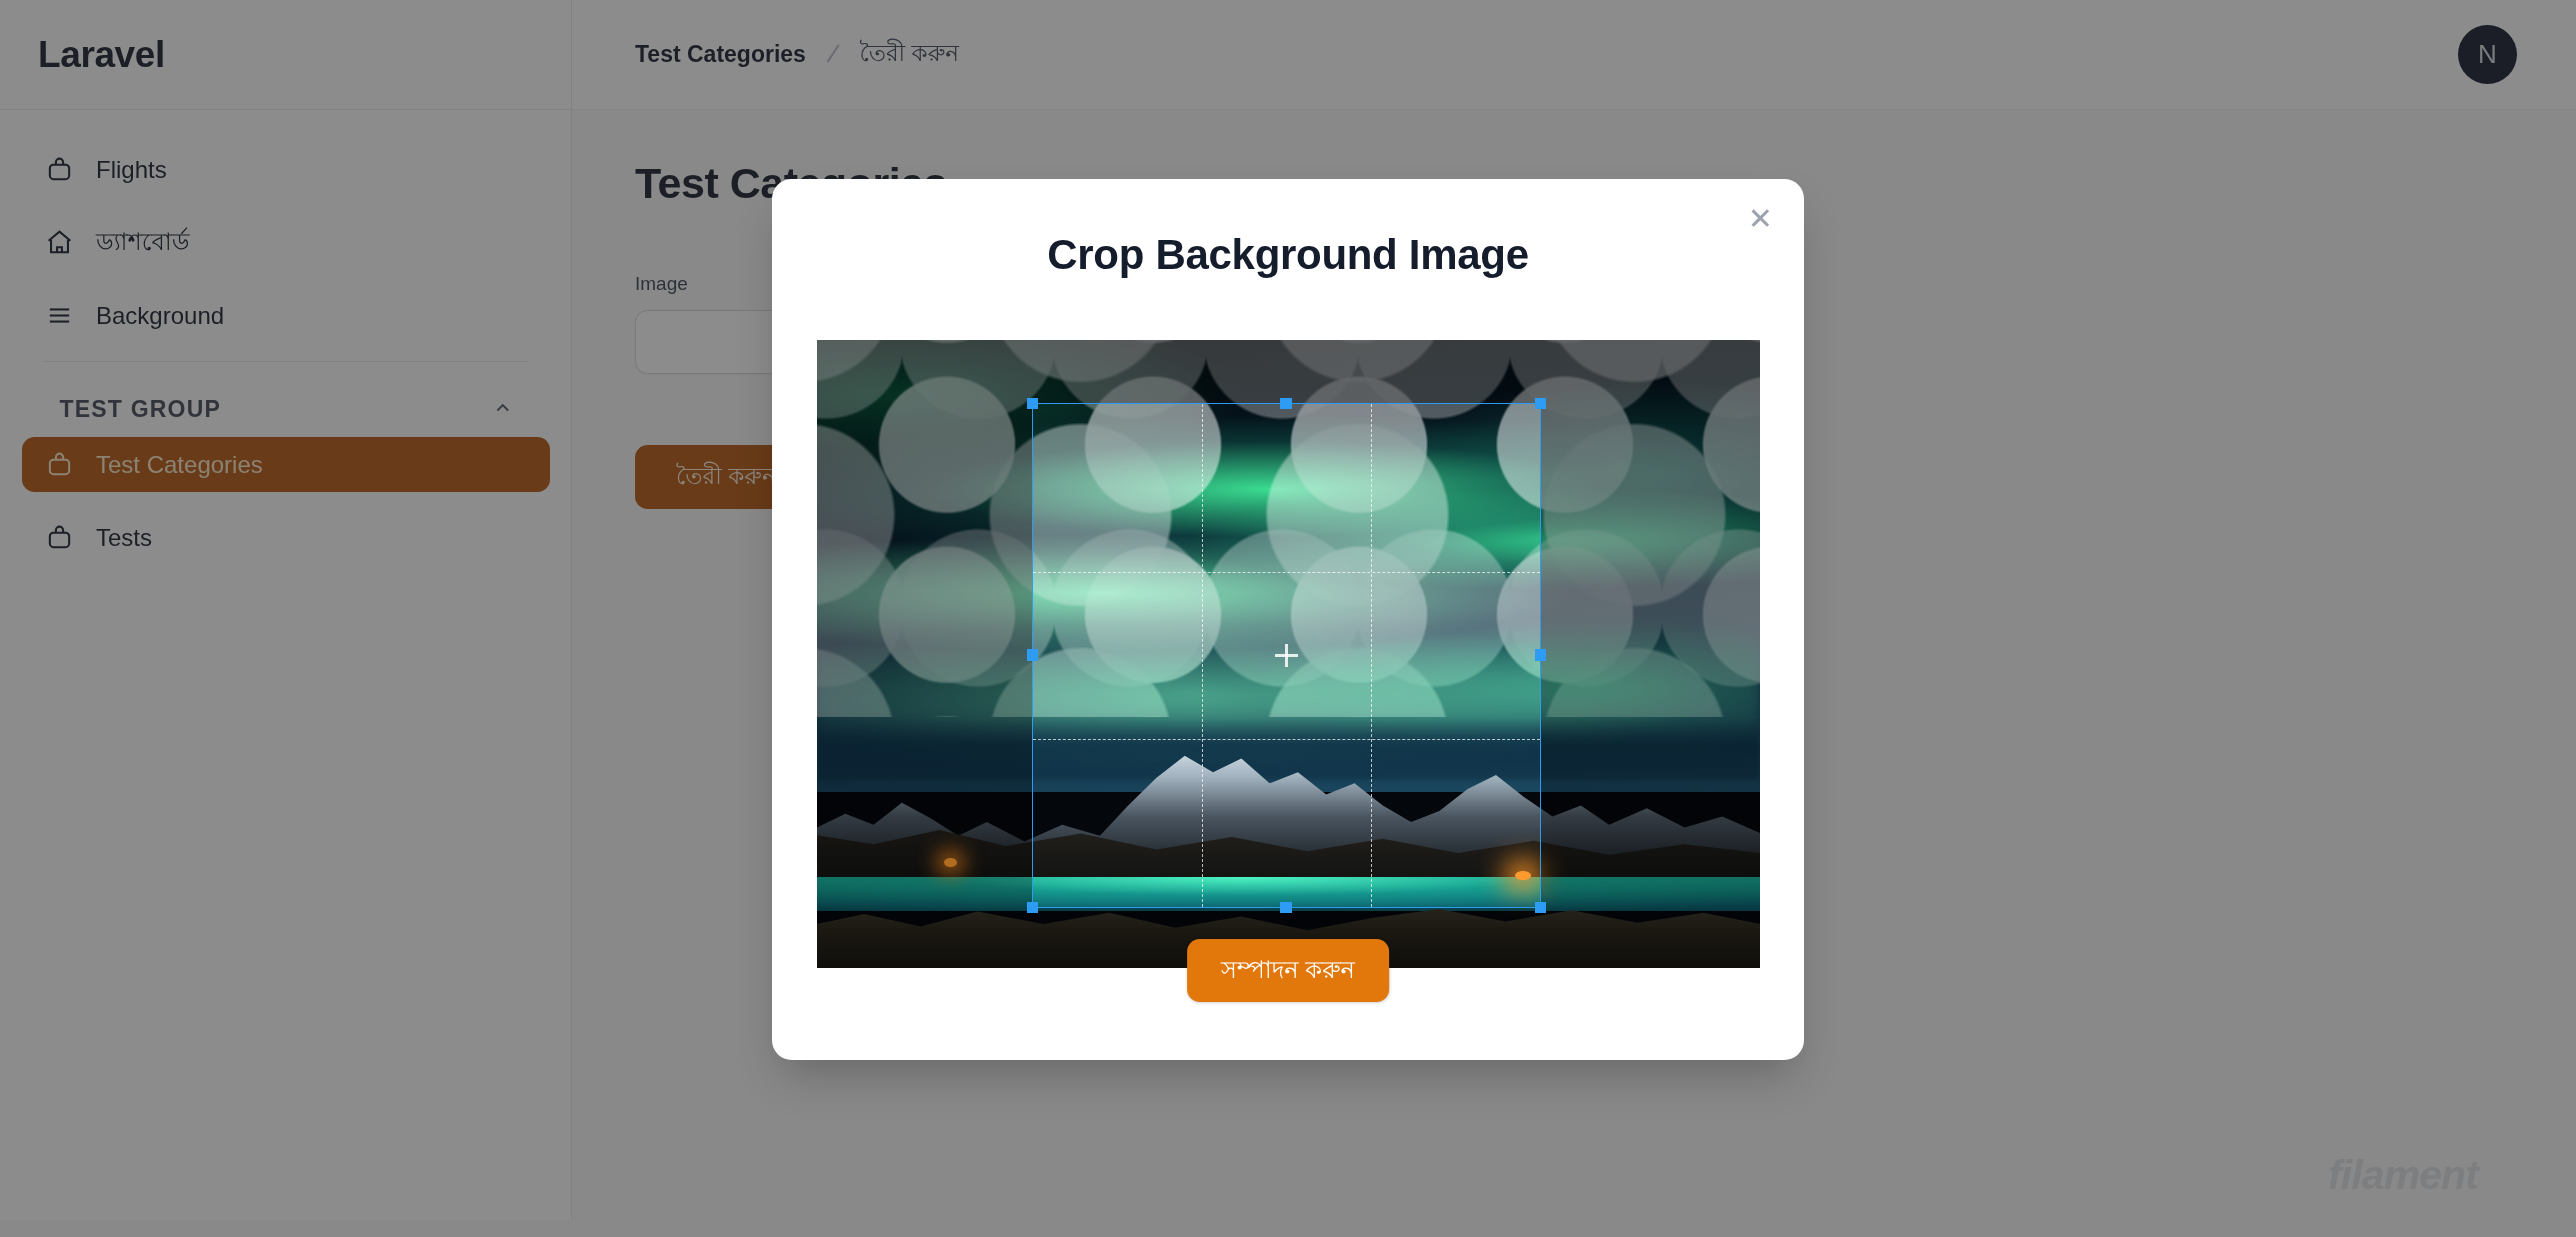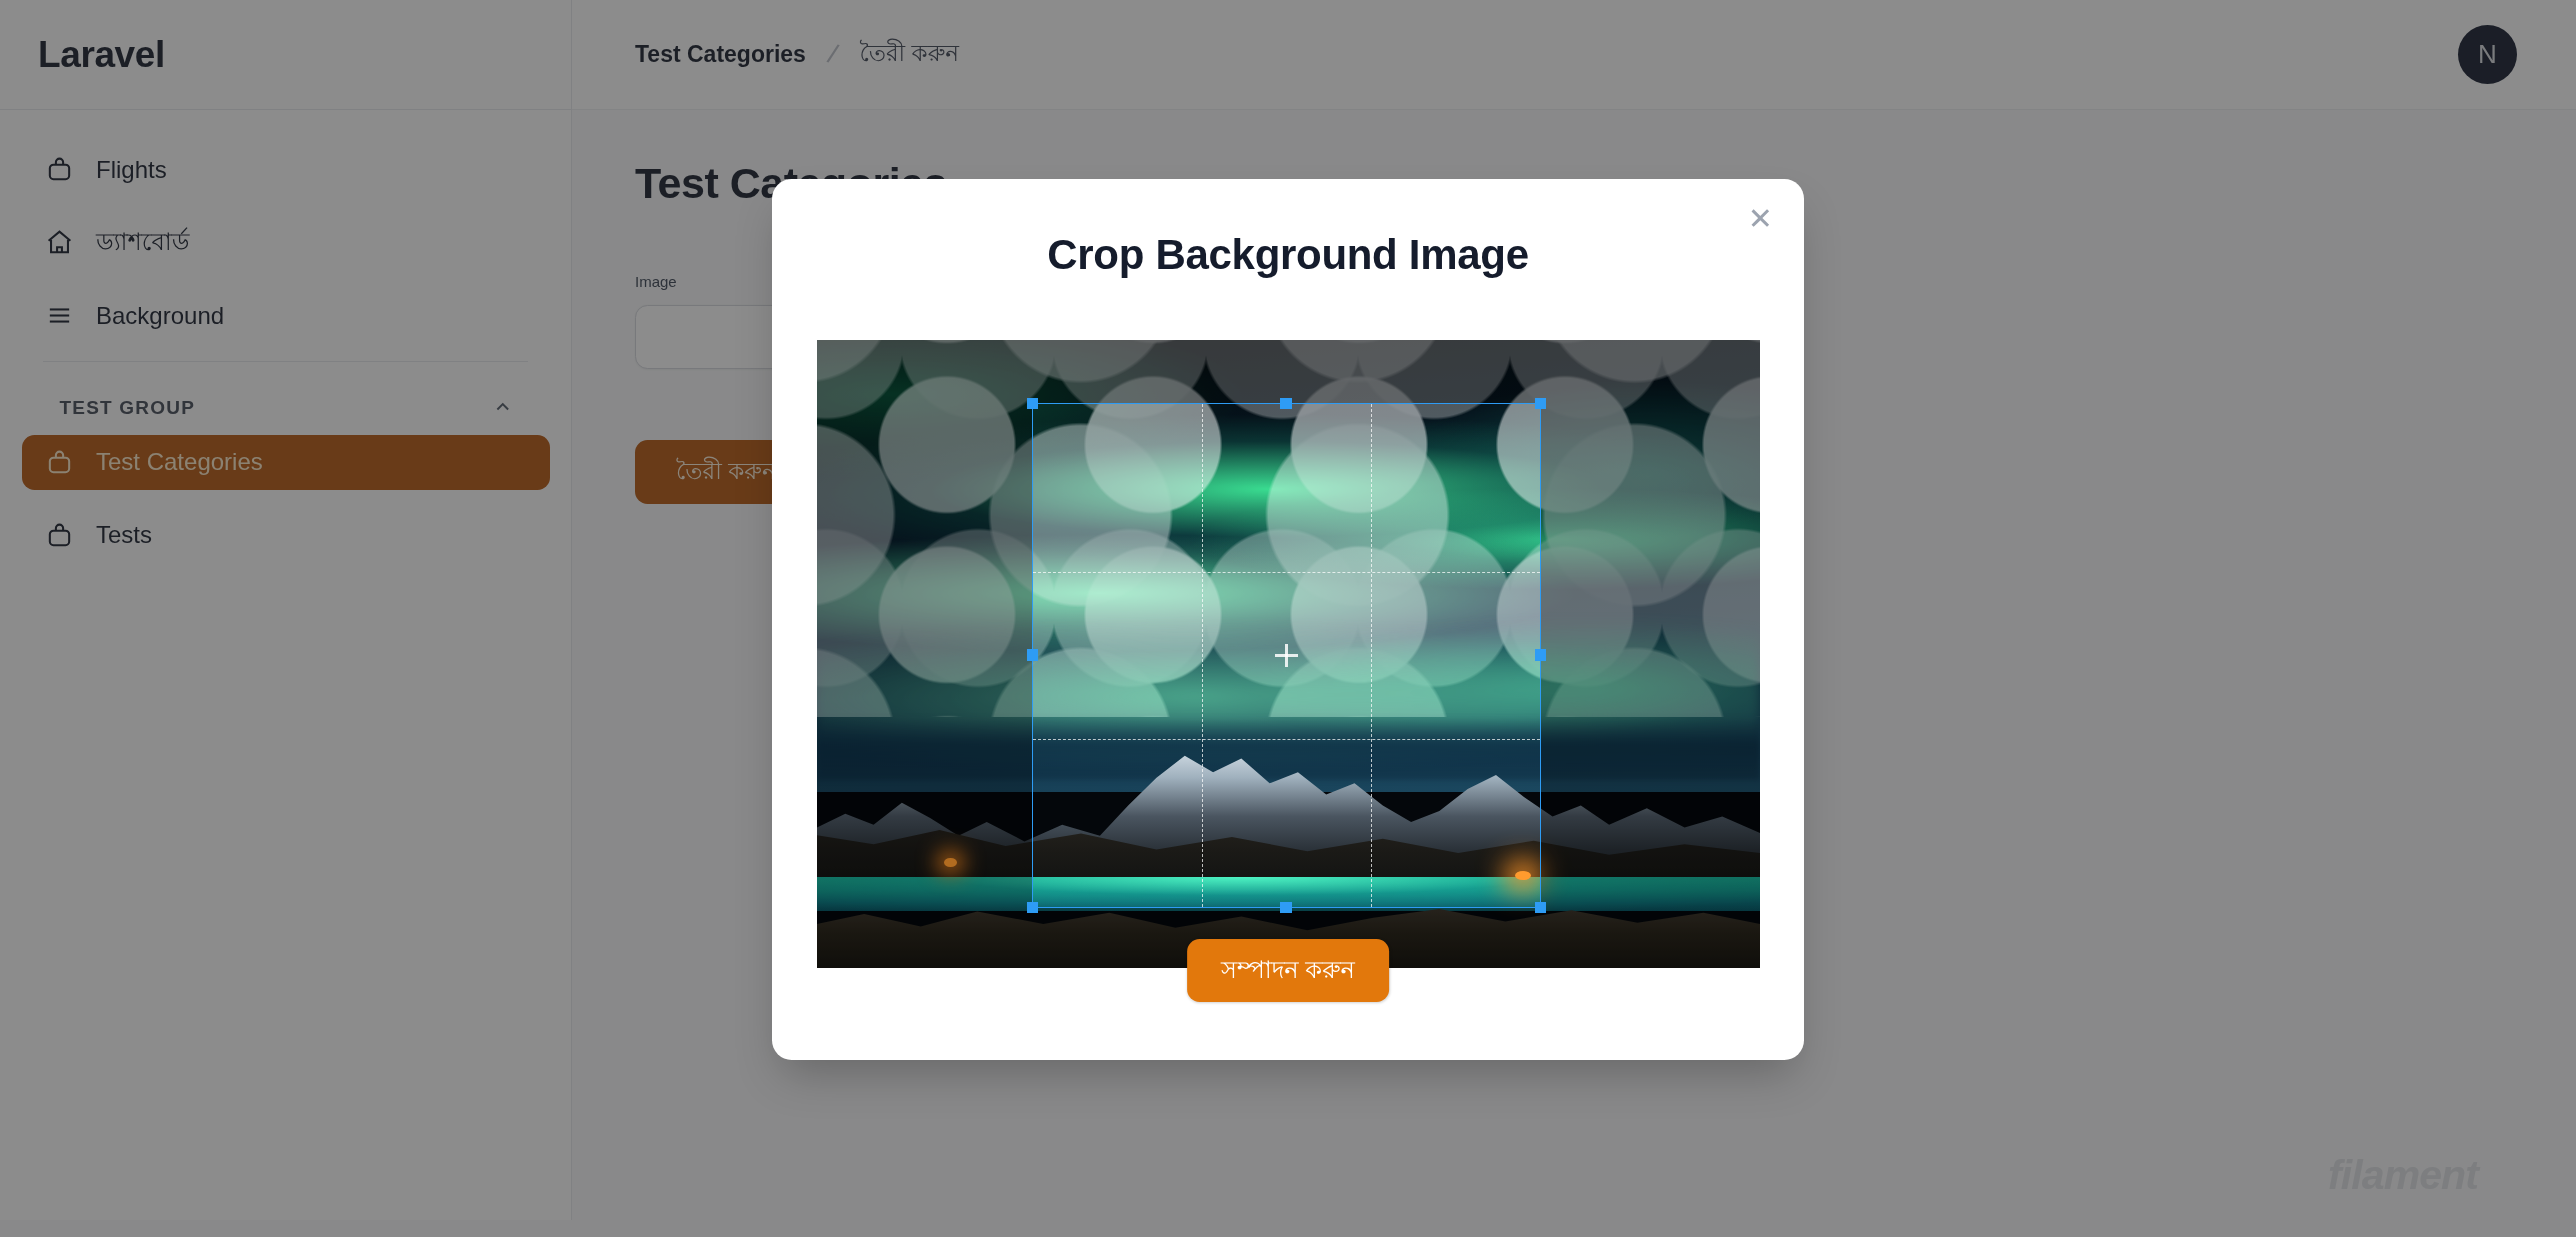--- a/index.html
+++ b/index.html
@@ -54,21 +54,21 @@
     color: #fde9c8;
   }
   .nav-item.active .nav-icon svg { stroke: #fde9c8; }
 
   #group-divider { height: 0.9px; background: #e6e7eb; margin: 16px 21.5px 0 21.5px; }
   #group-header {
     display: flex; align-items: center; justify-content: space-between;
     padding: 34px 36px 14.3px 38px;
   }
   #group-title {
-    font-size: 19px; font-weight: 700; letter-spacing: 1.2px;
+    font-size: 23px; font-weight: 700; letter-spacing: 1.2px;
     color: #3f4654; text-transform: uppercase;
   }
   #group-chevron svg { width: 21.5px; height: 21.5px; stroke: #4b5563; fill: none; stroke-width: 2.2; }
 
   
   #main { flex: 1; position: relative; display: flex; flex-direction: column; min-width: 0; }
   #topbar {
     height: 110px; flex: 0 0 110px;
     display: flex; align-items: center;
     justify-content: space-between;
@@ -84,21 +84,21 @@
     width: 59px; height: 59px; border-radius: 50%;
     background: #0f172a; color: #d8dbe0;
     display: flex; align-items: center; justify-content: center;
     font-size: 26px; font-weight: 500;
     cursor: pointer;
   }
 
   #page-body { flex: 1; padding: 49px 63px; position: relative; background: #f8f9fa; }
   #page-title { font-size: 43px; font-weight: 700; color: #111827; letter-spacing: -0.5px; }
   #form-area { margin-top: 65px; max-width: 984px; }
-  #form-label { font-size: 15px; color: #374151; font-weight: 500; }
+  #form-label { font-size: 19px; color: #374151; font-weight: 500; }
   #form-input {
     margin-top: 15px;
     height: 64px;
     border: 0.9px solid #d4d7dd;
     border-radius: 12.5px;
     background: #ffffff;
     box-shadow: 0 0.9px 1.8px rgba(0,0,0,.05);
     width: 100%;
   }
   #create-button {

